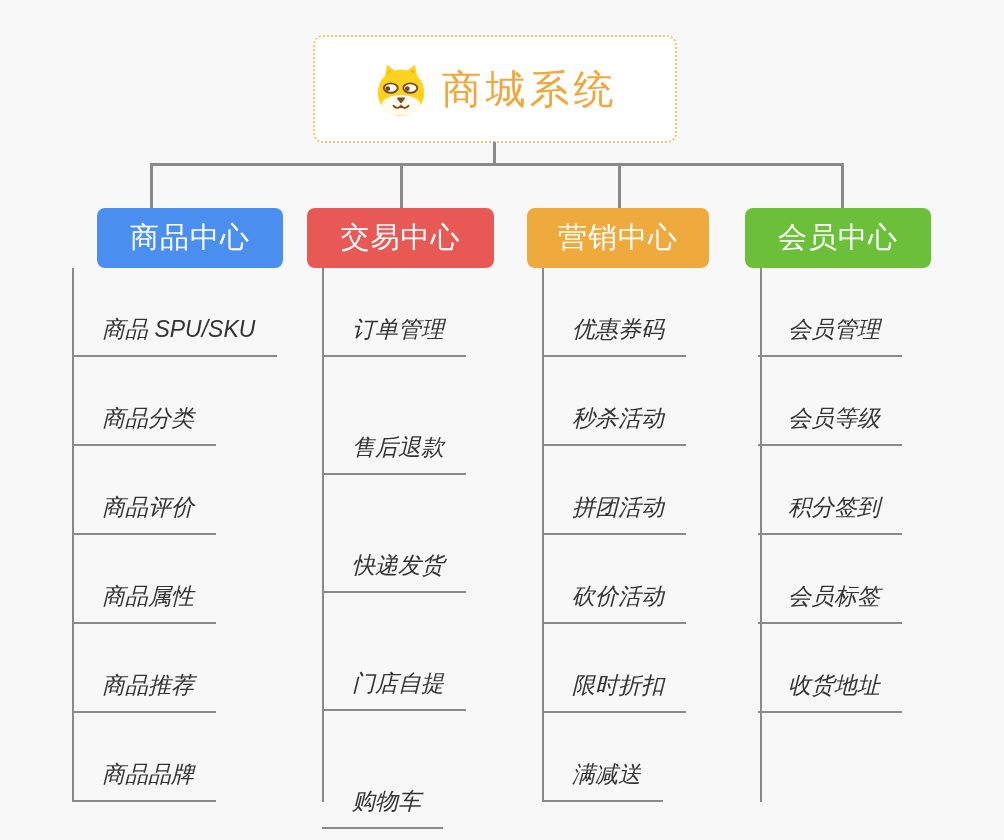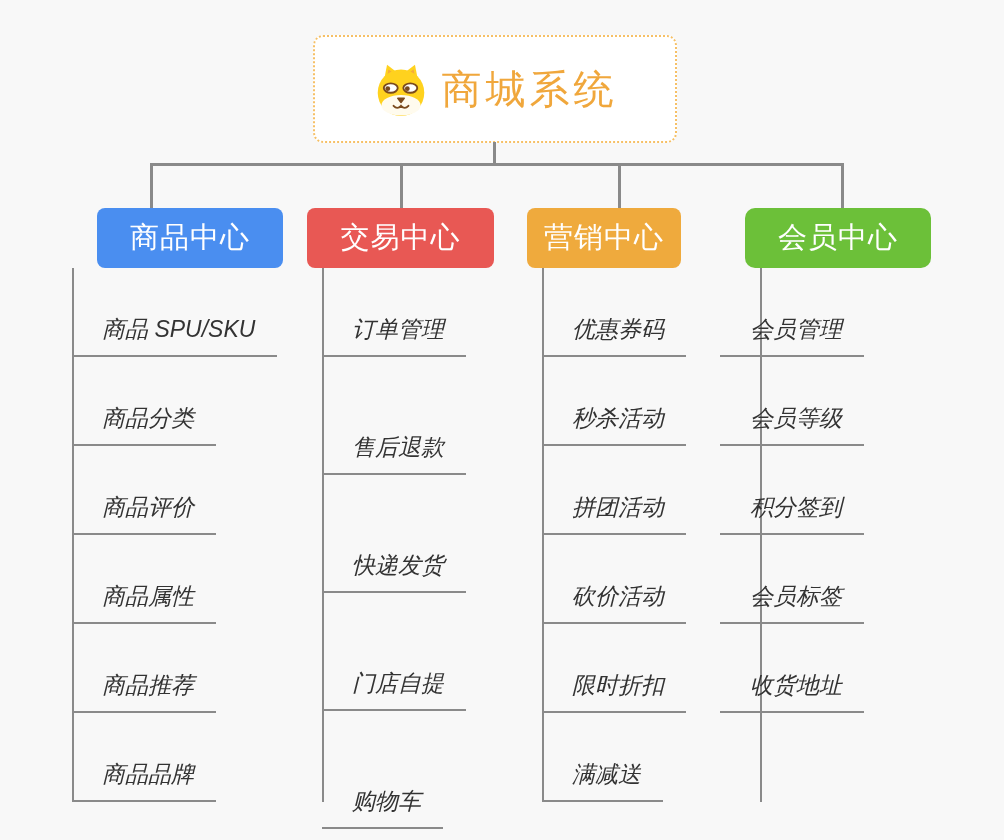--- a/index.html
+++ b/index.html
@@ -30,36 +30,36 @@
   .stub-1{left:400px;}
   .stub-2{left:618px;}
   .stub-3{left:841px;}
 
   
   .branch-box{position:absolute;top:208px;height:60px;border-radius:8px;
     display:flex;align-items:center;justify-content:center;color:#ffffff;
     font-size:29px;font-weight:400;letter-spacing:1px;white-space:nowrap;cursor:default;}
   .branch-box-0{left:57px;width:186px;}
   .branch-box-1{left:307px;width:187px;text-align:right;}
-  .branch-box-2{left:527px;width:154px;}
+  .branch-box-2{left:527px;width:182px;}
   .branch-box-3{left:745px;width:186px;}
 
   
   .col-line{position:absolute;top:268px;width:2px;height:534px;background:var(--connector);}
   .col-line-0{left:72px;}
   .col-line-1{left:322px;}
   .col-line-2{left:542px;}
   .col-line-3{left:760px;}
 
   
   .leaves{position:absolute;top:268px;display:flex;flex-direction:column;align-items:flex-start;font-style:italic;}
   .leaves-0{left:72px;}
   .leaves-1{left:322px;gap:29px;}
   .leaves-2{left:542px;}
-  .leaves-3{left:720px;}
+  .leaves-3{left:758px;}
   .leaf{height:89px;display:flex;align-items:flex-end;cursor:default;}
   .leaf-label{display:inline-block;border-bottom:2px solid var(--leaf-line);
     padding:0 22px 10px 30px;font-size:23px;color:#333333;white-space:nowrap;}
 </style>
 </head>
 <body>
 
 <div class="canvas">
 
   <div class="root-node">
@@ -85,21 +85,21 @@
   <div class="line line-root-v"></div>
   <div class="line line-main-h"></div>
   <div class="line stub stub-0"></div>
   <div class="line stub stub-1"></div>
   <div class="line stub stub-2"></div>
   <div class="line stub stub-3"></div>
 
   <div class="branch-box branch-box-0" style="background: rgb(74, 142, 240); margin-left: 40px;">商品中心</div>
   <div class="branch-box branch-box-1" style="background: rgb(232, 88, 84);">交易中心</div>
   <div class="branch-box branch-box-2" style="background: rgb(239, 170, 61);">营销中心</div>
-  <div class="branch-box branch-box-3" style="background: rgb(108, 192, 57); border-radius: 10px;">会员中心</div>
+  <div class="branch-box branch-box-3" style="background: rgb(108, 192, 57);">会员中心</div>
 
   <div class="col-line col-line-0"></div>
   <div class="col-line col-line-1"></div>
   <div class="col-line col-line-2"></div>
   <div class="col-line col-line-3"></div>
 
   <div class="leaves leaves-0">
     <div class="leaf">
         <span class="leaf-label">商品 SPU/SKU</span>
       </div>

